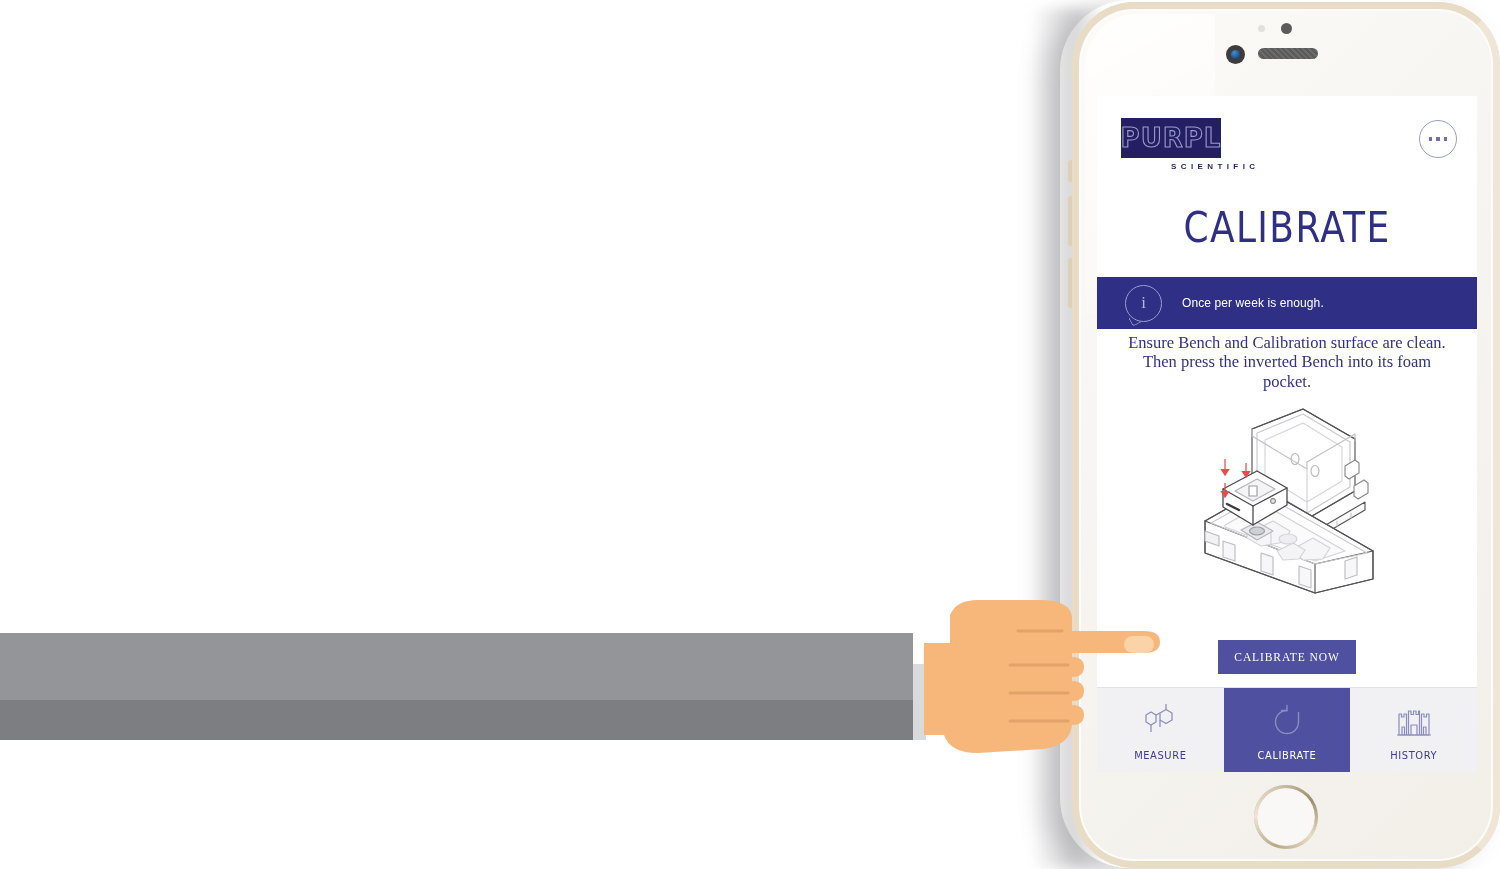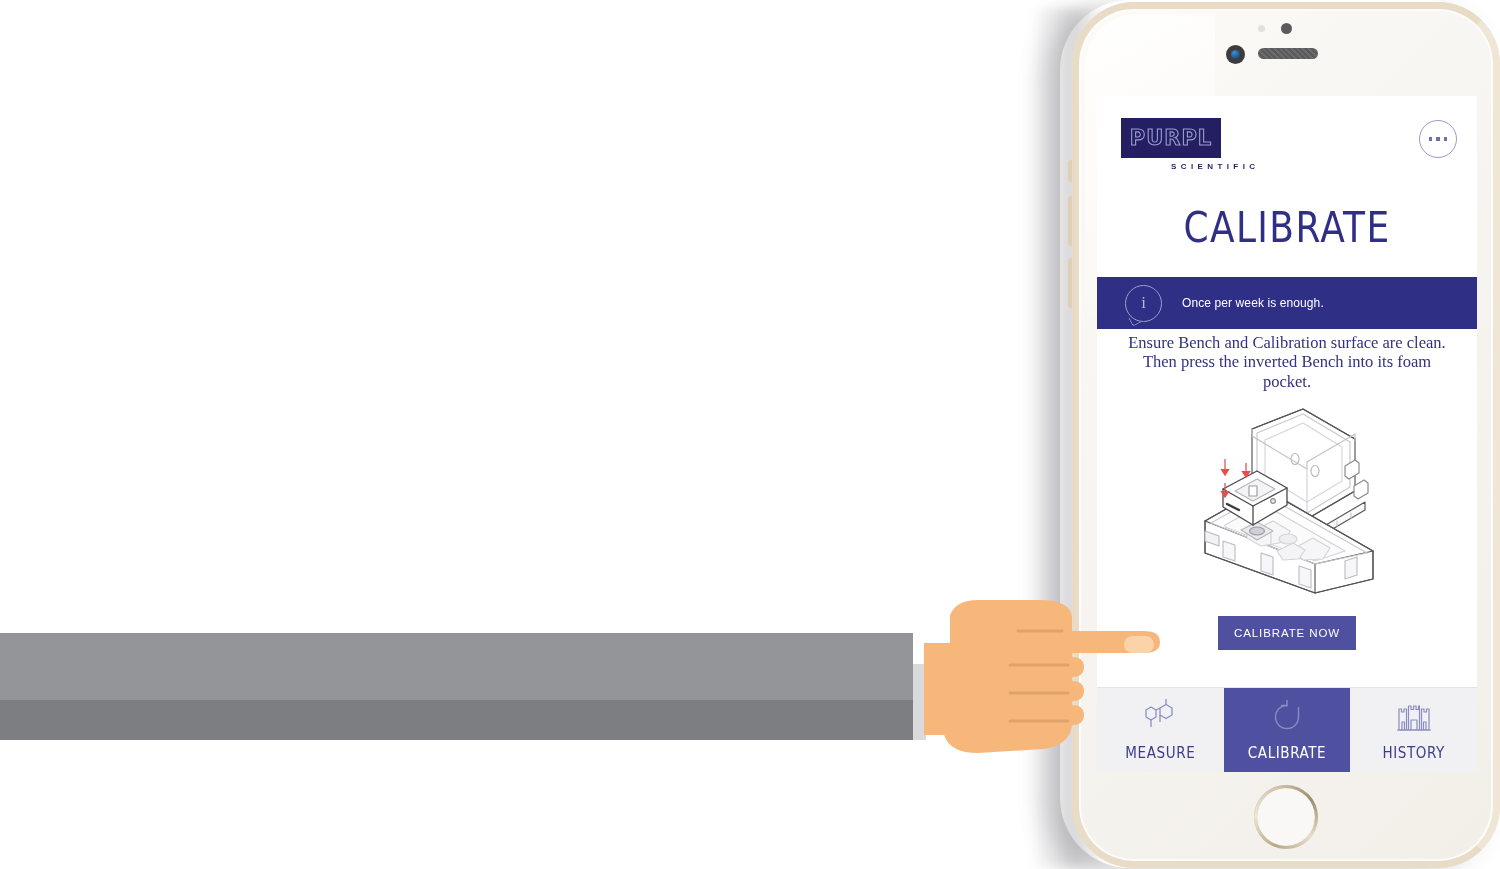--- a/index.html
+++ b/index.html
@@ -95,21 +95,21 @@
   }
 
   
   .app-header { position: relative; height: 100px; }
   .logo-box {
     position: absolute; left: 24px; top: 22px; width: 100px; height: 40px;
     background: #241f63; display: flex; align-items: center; justify-content: center;
   }
   .logo-word {
     font-family: "DejaVu Sans", sans-serif;
-    font-size: 21px; font-weight: 700; letter-spacing: 1px;
+    font-size: 26px; font-weight: 700; letter-spacing: 1px;
     color: #241f63;
     -webkit-text-stroke: 1.1px #9a9ccb;
     text-stroke: 1.1px #9a9ccb;
   }
   .logo-sub {
     position: absolute; left: 26px; top: 66px;
     font-size: 8px; font-weight: 700; letter-spacing: 4.4px; color: #241f63; margin-left: 48px;
   }
   .more-btn {
     position: absolute; right: 20px; top: 24px; width: 38px; height: 38px; border-radius: 50%;
@@ -154,37 +154,38 @@
   }
 
   
   .illo { margin-top: 12px; display: flex; justify-content: center; }
 
   
   .cta-wrap { display: flex; justify-content: center; margin-top: 18px; }
   .cta {
     background: #4f50a0; color: #fff; border: 0; cursor: pointer;
     padding: 11px 16px; font-size: 11.5px; font-weight: 400; letter-spacing: 0.9px;
-    font-family: Liberation Sans, sans-serif;
+    font-family: Liberation Serif, serif;
+    margin-top: 24px;
   }
 
   
   .tabbar {
     position: absolute; left: 0; bottom: 0; width: 380px; height: 85px;
     background: #f1f1f3; display: flex; border-top: 1px solid #e4e4e8;
   }
   .tab {
     flex: 1; display: flex; flex-direction: column; align-items: center; justify-content: flex-end;
     padding-bottom: 10px; cursor: pointer; position: relative;
   }
   .tab.active { background: #4f50a0; }
   .tab .ico { height: 42px; display: flex; align-items: center; justify-content: center; margin-bottom: 6px; }
   .tab .lbl {
     font-family: "DejaVu Sans Condensed", "Liberation Sans Narrow", "Liberation Sans", sans-serif;
-    font-size: 15px; letter-spacing: 0.6px; color: #3c3c8a;
+    font-size: 11px; letter-spacing: 0.6px; color: #3c3c8a;
   }
   .tab.active .lbl { color: #ffffff; }
 
   
   .hand { position: absolute; left: 920px; top: 595px; width: 300px; height: 165px; }
 </style>
 </head>
 <body>
 
 <div id="stage">

